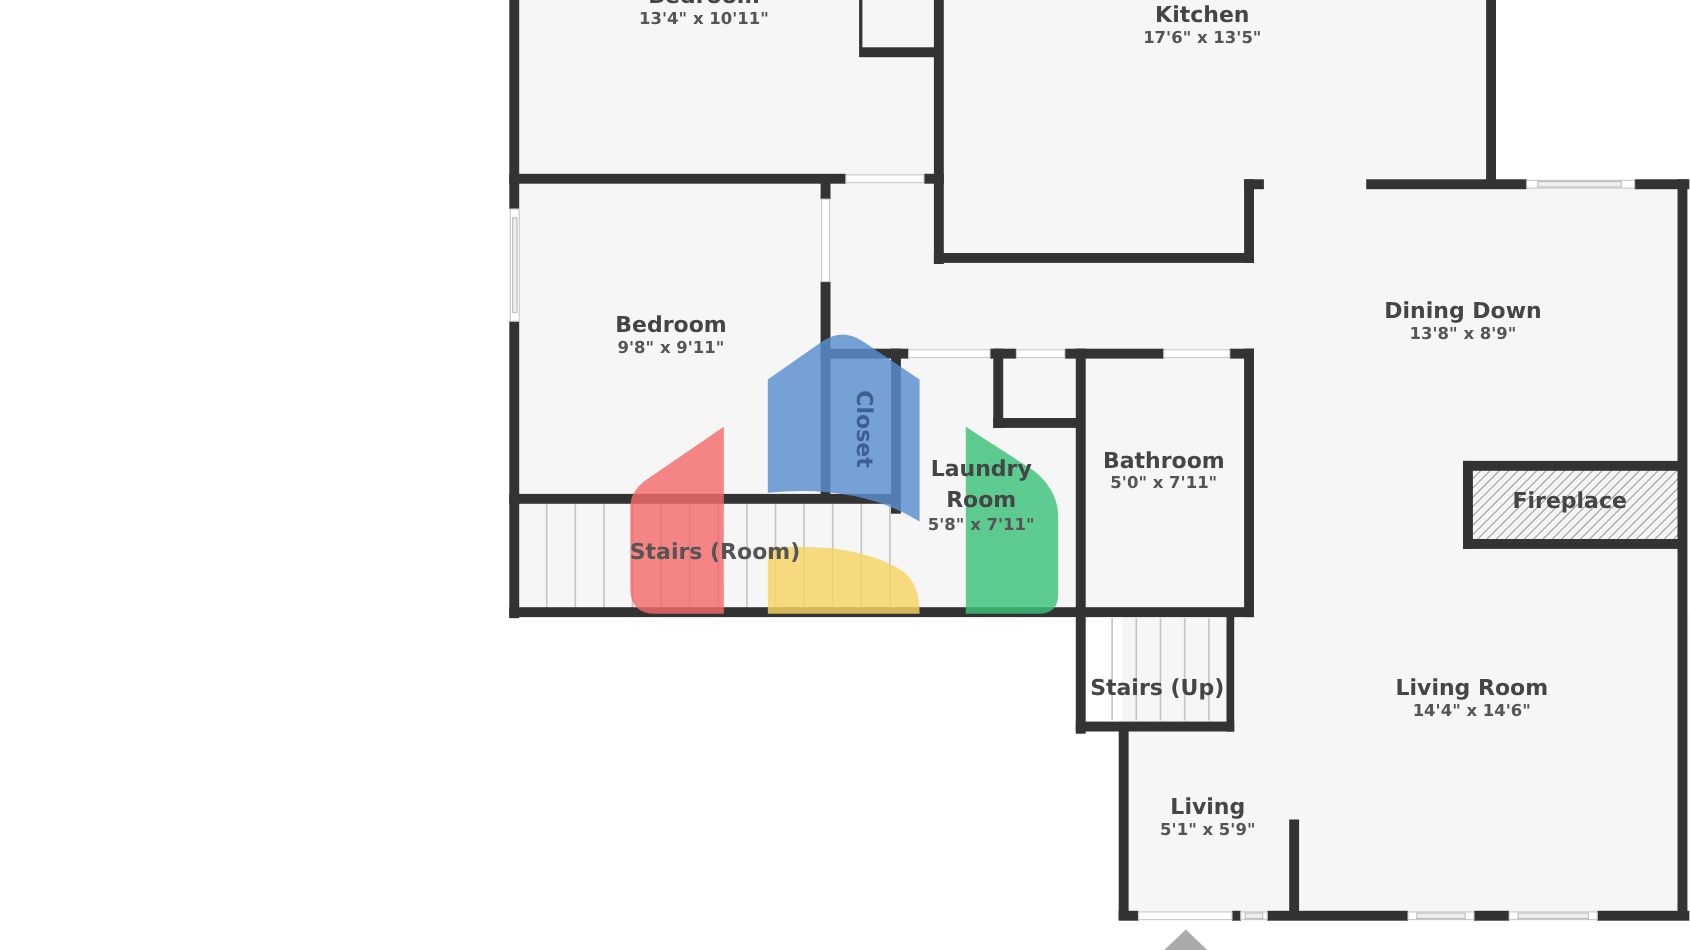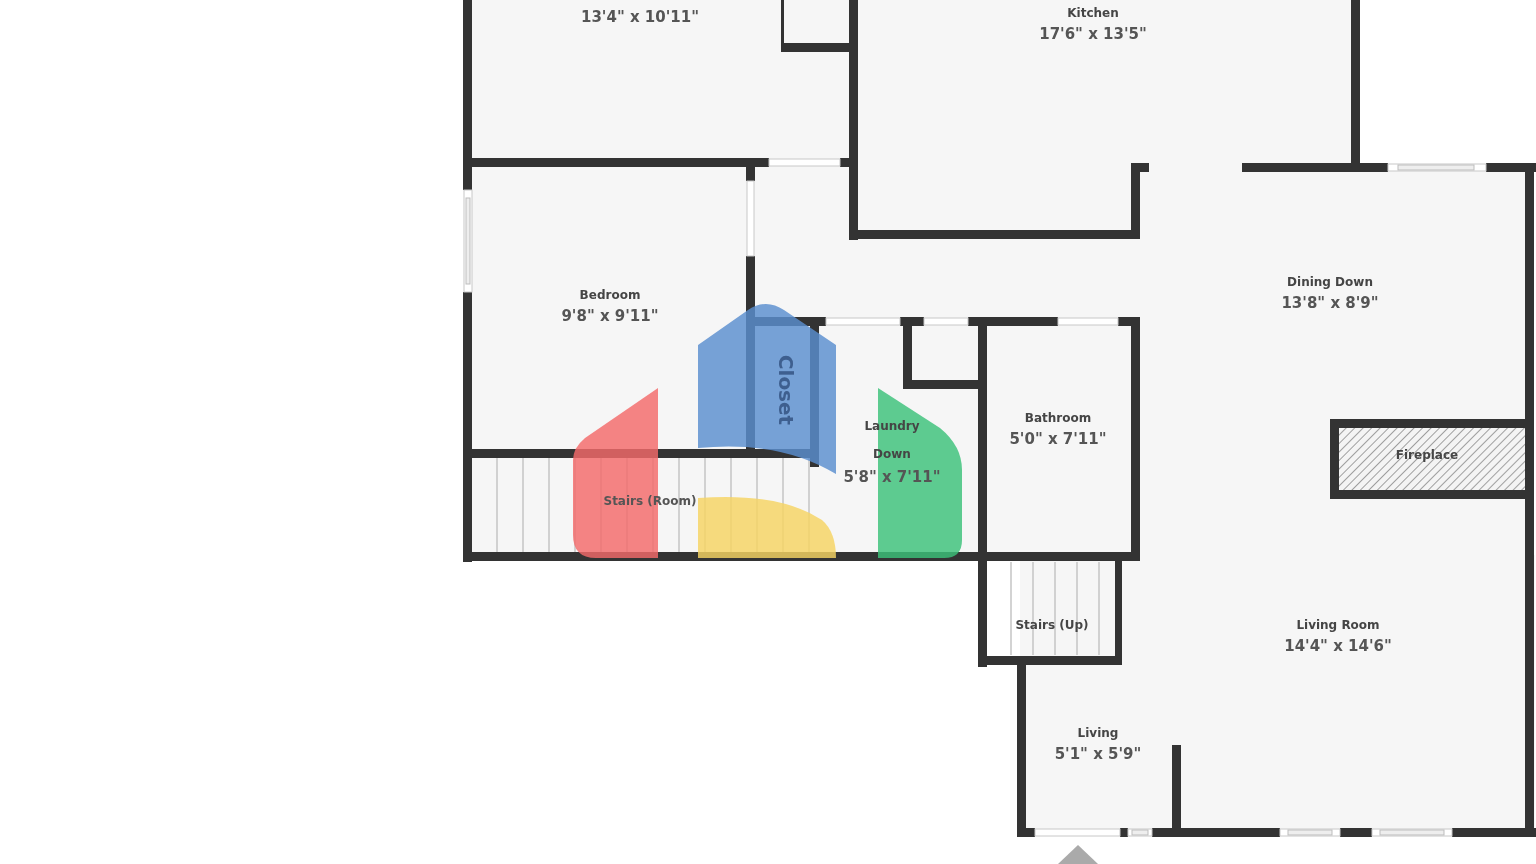--- a/index.html
+++ b/index.html
@@ -4,21 +4,21 @@
   <style>
     html, body { margin:0; padding:0; background:#ffffff; }
     body { width:1536px; height:864px; overflow:hidden; position:relative; font-family:"DejaVu Sans", "Liberation Sans", sans-serif; }
     #plan { position:absolute; left:0; top:0; width:1536px; height:864px; }
     .floor { fill:#f6f6f6; }
     .wall { fill:#333333; }
     .win { fill:#ffffff; stroke:#c8c8c8; stroke-width:1; }
     .winpane { fill:#eeeeee; stroke:#bdbdbd; stroke-width:1; }
     .tread { stroke:#c4c4c4; stroke-width:1.5; }
     .label-overlay { position:absolute; white-space:nowrap; transform:translate(-50%, 0); text-align:center; color:#444; font-weight:bold; }
-    .nm { font-size:12px; line-height:24px; color:#454545; }
+    .nm { font-size:20px; line-height:24px; color:#454545; }
     .dm { font-size:15px; line-height:18px; color:#555; }
   </style>
 </head>
 <body>
 
 <svg id="plan" viewBox="0 0 1536 864" xmlns="http://www.w3.org/2000/svg">
   <defs>
     <pattern id="hatch" patternUnits="userSpaceOnUse" width="6" height="6" patternTransform="rotate(45)">
       <rect width="6" height="6" fill="#f4f4f4"></rect>
       <line x1="0" y1="0" x2="0" y2="6" stroke="#8a8a8a" stroke-width="1.6"></line>
@@ -159,21 +159,21 @@
   <div class="label-overlay" style="left:610px; top:283px;">
     <div class="nm">Bedroom</div>
     <div class="dm">9'8" x 9'11"</div>
   </div>
   <div class="label-overlay" style="left:1330px; top:270px;">
     <div class="nm">Dining Down</div>
     <div class="dm">13'8" x 8'9"</div>
   </div>
   <div class="label-overlay" style="left:892px; top:412px;">
     <div class="nm" style="line-height:28px; white-space:pre-line;">Laundry
-Down</div>
+Room</div>
     <div class="dm">5'8" x 7'11"</div>
   </div>
   <div class="label-overlay" style="left:1058px; top:406px;">
     <div class="nm">Bathroom</div>
     <div class="dm">5'0" x 7'11"</div>
   </div>
   <div class="label-overlay" style="left:1328px; top:613px;margin-left:10px;">
     <div class="nm">Living Room</div>
     <div class="dm">14'4" x 14'6"</div>
   </div>

